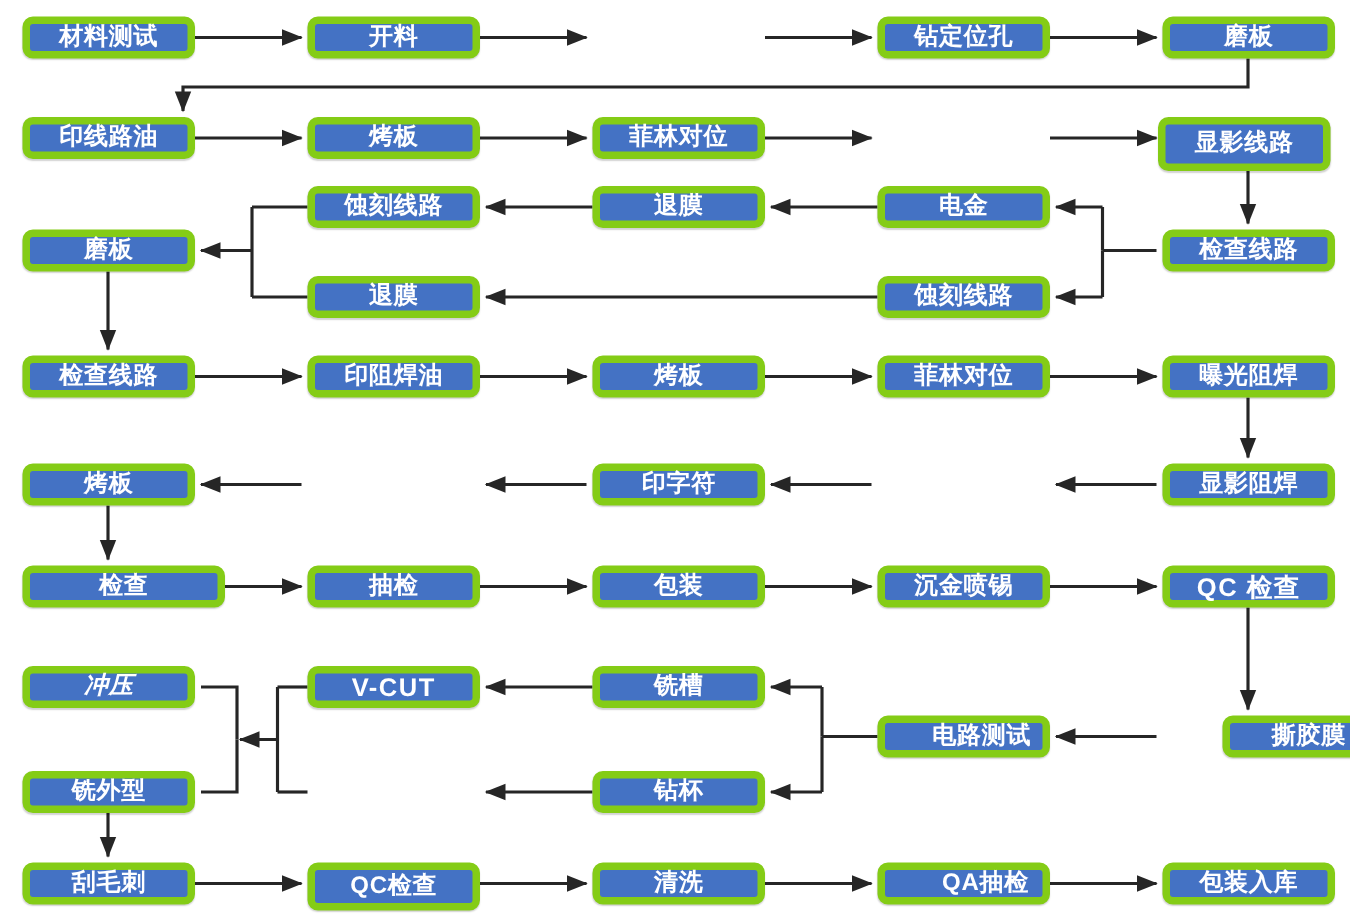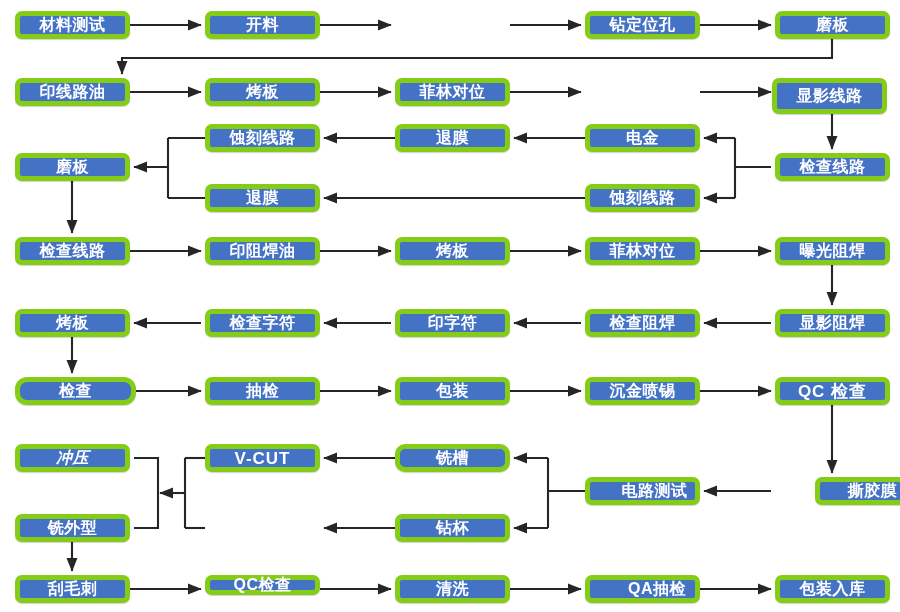--- a/index.html
+++ b/index.html
@@ -132,34 +132,32 @@
     <div class="node" style="left: 775px; top: 153px; width: 115px; height: 28px;">检查线路</div>
     <div class="node" style="left: 15px; top: 153px; width: 115px; height: 28px;">磨板</div>
     <div class="node" style="left: 205px; top: 184px; width: 115px; height: 28px;">退膜</div>
     <div class="node" style="left: 585px; top: 184px; width: 115px; height: 28px;">蚀刻线路</div>
     <div class="node" style="left: 15px; top: 237px; width: 115px; height: 28px;">检查线路</div>
     <div class="node" style="left: 205px; top: 237px; width: 115px; height: 28px;">印阻焊油</div>
     <div class="node" style="left: 395px; top: 237px; width: 115px; height: 28px;">烤板</div>
     <div class="node" style="left: 585px; top: 237px; width: 115px; height: 28px;">菲林对位</div>
     <div class="node" style="left: 775px; top: 237px; width: 115px; height: 28px;">曝光阻焊</div>
     <div class="node" style="left: 15px; top: 309px; width: 115px; height: 28px;">烤板</div>
-    <div class="node" style="left: 205px; top: 309px; width: 115px; height: 28px;">检查字符</div>
     <div class="node" style="left: 395px; top: 309px; width: 115px; height: 28px;">印字符</div>
-    <div class="node" style="left: 585px; top: 309px; width: 115px; height: 28px;">检查阻焊</div>
     <div class="node" style="left: 775px; top: 309px; width: 115px; height: 28px;">显影阻焊</div>
-    <div class="node" style="left: 15px; top: 377px; width: 121px; height: 28px; border-radius: 12px;">检查</div>
+    <div class="node" style="left: 15px; top: 377px; width: 135px; height: 28px;">检查</div>
     <div class="node" style="left: 205px; top: 377px; width: 115px; height: 28px;">抽检</div>
     <div class="node" style="left: 395px; top: 377px; width: 115px; height: 28px;">包装</div>
     <div class="node" style="left: 585px; top: 377px; width: 115px; height: 28px;">沉金喷锡</div>
     <div class="node lat" style="left: 775px; top: 377px; width: 115px; height: 28px;">QC 检查</div>
     <div class="node" style="left: 15px; top: 444px; width: 115px; height: 28px; font-style: italic;">冲压</div>
     <div class="node lat" style="left: 205px; top: 444px; width: 115px; height: 28px;">V-CUT</div>
-    <div class="node" style="left: 395px; top: 444px; width: 115px; height: 28px; border-radius: 10px;">铣槽</div>
+    <div class="node" style="left: 395px; top: 444px; width: 115px; height: 28px;">铣槽</div>
     <div class="node" style="left: 585px; top: 477px; width: 115px; height: 28px; padding-left: 24px;">电路测试</div>
     <div class="node" style="left: 815px; top: 477px; width: 115px; height: 28px;">撕胶膜</div>
     <div class="node" style="left: 15px; top: 514px; width: 115px; height: 28px;">铣外型</div>
     <div class="node" style="left: 395px; top: 514px; width: 115px; height: 28px;">钻杯</div>
     <div class="node" style="left: 15px; top: 575px; width: 115px; height: 28px;">刮毛刺</div>
-    <div class="node" style="left: 205px; top: 575px; width: 115px; height: 20px;">QC检查</div>
+    <div class="node" style="left: 205px; top: 575px; width: 115px; height: 32px;">QC检查</div>
     <div class="node" style="left: 395px; top: 575px; width: 115px; height: 28px;">清洗</div>
     <div class="node" style="left: 585px; top: 575px; width: 115px; height: 28px; padding-left: 29px;">QA抽检</div>
     <div class="node" style="left: 775px; top: 575px; width: 115px; height: 28px;">包装入库</div>
   </div>
 
 </body></html>

